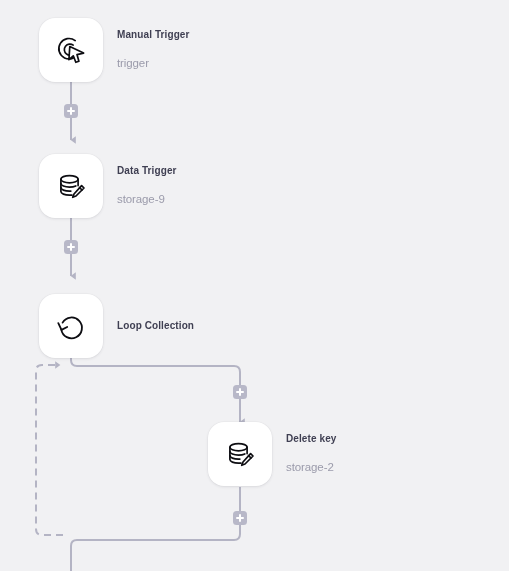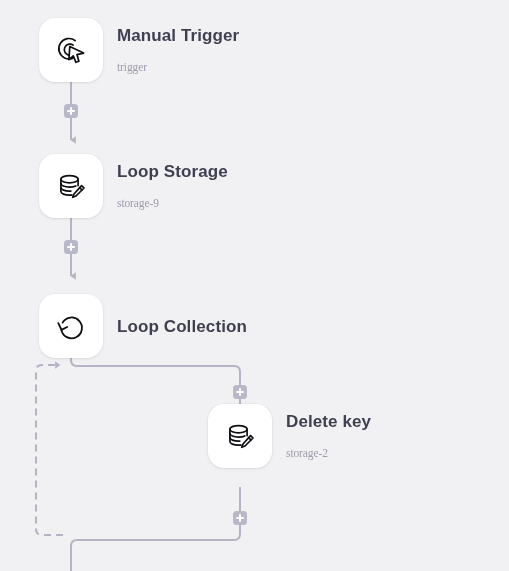--- a/index.html
+++ b/index.html
@@ -52,29 +52,29 @@
   }
   .node-text {
     margin-left: 14px;
     display: flex;
     flex-direction: column;
     justify-content: center;
     line-height: 1;
   }
   .node-title {
     font-family: "Liberation Sans", sans-serif;
-    font-size: 17px;
+    font-size: 10px;
     font-weight: bold;
     color: #3f3f52;
     letter-spacing: 0.1px;
     white-space: nowrap;
   }
   .node-sub {
     margin-top: 18px;
-    font-family: Liberation Serif, serif;
+    font-family: Liberation Sans, sans-serif;
     font-size: 11.5px;
     color: #9b9bab;
     white-space: nowrap;
     letter-spacing: -0.1px;
   }
 
   
   .plus-btn {
     position: absolute;
     width: 14px;
@@ -182,40 +182,40 @@
           <path d="M7.9,15.5 C7.9,17.5 11.75,19.1 16.5,19.1 C19.0,19.1 21.3,18.65 22.8,17.95"></path>
           <path d="M7.9,19.6 C7.9,21.6 11.75,23.2 16.5,23.2 C16.95,23.2 17.4,23.18 17.8,23.15"></path>
         </g>
         <g fill="none" stroke="#0d0d12" stroke-width="1.7" stroke-linecap="round" stroke-linejoin="round">
           <path d="M28.6,17.6 L31.0,20.0 L23.0,28.0 L19.7,29.3 L21.0,26.0 Z"></path>
           <path d="M26.6,19.6 L29.0,22.0"></path>
         </g>
       </svg>
     </div>
     <div class="node-text">
-      <span class="node-title">Loop Storage</span>
+      <span class="node-title">Data Trigger</span>
       <span class="node-sub">storage-9</span>
     </div>
   </div>
 
   <div class="node" style="left:39px; top:294px;">
     <div class="node-card">
       <svg class="node-icon" viewBox="0 0 36 36">
         <g fill="none" stroke="#0d0d12" stroke-width="1.8" stroke-linecap="round" stroke-linejoin="round">
           <path d="M9.6,14.6 A10.4,10.4 0 1 1 8.3,21.6"></path>
           <path d="M5.3,15.1 L8.5,21.9 L14.2,19.0"></path>
         </g>
       </svg>
     </div>
     <div class="node-text">
       <span class="node-title">Loop Collection</span>
     </div>
   </div>
 
-  <div class="node" style="left:208px; top:404px;">
+  <div class="node" style="left:208px; top:422px;">
     <div class="node-card">
       <svg class="node-icon" viewBox="0 0 36 36">
         <g fill="none" stroke="#0d0d12" stroke-width="1.7" stroke-linecap="round" stroke-linejoin="round">
           <ellipse cx="16.5" cy="11.2" rx="8.6" ry="3.6"></ellipse>
           <path d="M7.9,11.2 L7.9,23.6 C7.9,25.6 11.75,27.2 16.5,27.2 C17.35,27.2 18.2,27.15 18.95,27.05"></path>
           <path d="M25.1,11.2 L25.1,17.6"></path>
           <path d="M7.9,15.5 C7.9,17.5 11.75,19.1 16.5,19.1 C19.0,19.1 21.3,18.65 22.8,17.95"></path>
           <path d="M7.9,19.6 C7.9,21.6 11.75,23.2 16.5,23.2 C16.95,23.2 17.4,23.18 17.8,23.15"></path>
         </g>
         <g fill="none" stroke="#0d0d12" stroke-width="1.7" stroke-linecap="round" stroke-linejoin="round">

